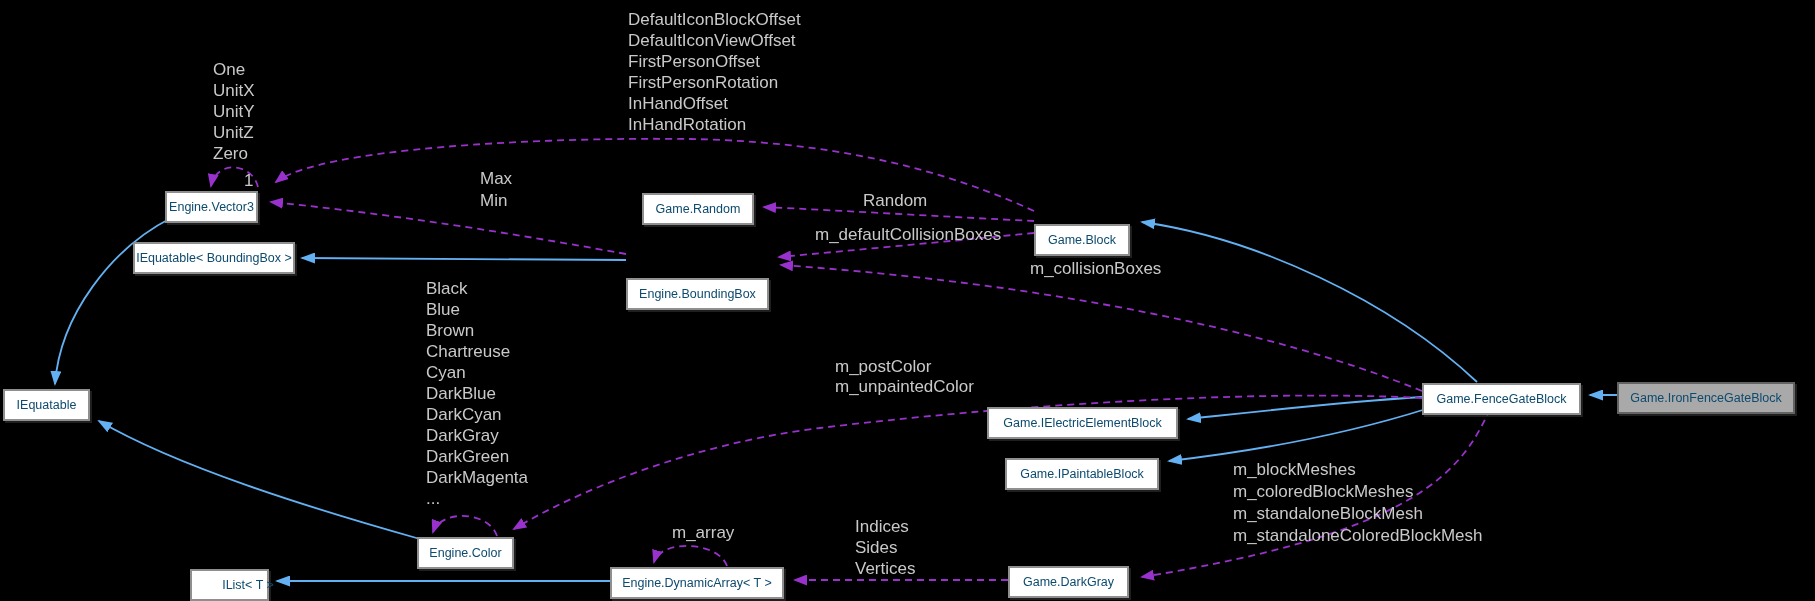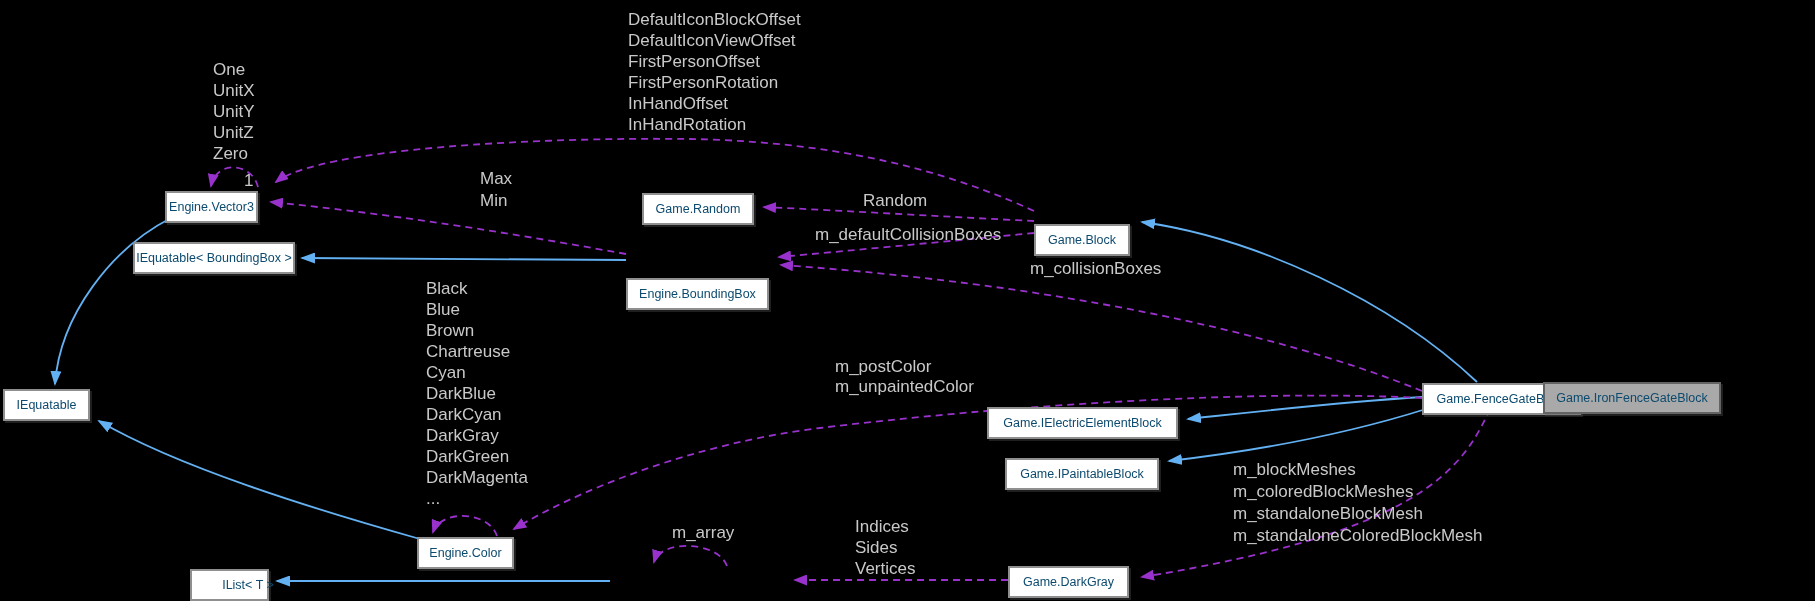--- a/index.html
+++ b/index.html
@@ -78,25 +78,26 @@
     </g>
   </svg>
 
   <div class="node" style="left:165px;top:191px;width:93px;">Engine.Vector3</div>
   <div class="node" style="left:133px;top:242px;width:162px;">IEquatable&lt; BoundingBox &gt;</div>
   <div class="node" style="left:642px;top:193px;width:112px;">Game.Random</div>
   <div class="node" style="left:626px;top:247px;width:143px;margin-top:31px;">Engine.BoundingBox</div>
   <div class="node" style="left:1034px;top:224px;width:96px;">Game.Block</div>
   <div class="node" style="left:3px;top:389px;width:87px;">IEquatable</div>
   <div class="node" style="left:1422px;top:383px;width:159px;">Game.FenceGateBlock</div>
-  <div class="node gray" style="left:1543px;top:382px;width:178px;text-align:center;">Game.IronFenceGateBlock</div>
+  <div class="node gray" style="left:1617px;top:382px;width:178px;text-align:center;">Game.IronFenceGateBlock</div>
   <div class="node" style="left:987px;top:407px;width:191px;">Game.IElectricElementBlock</div>
   <div class="node" style="left:1005px;top:458px;width:154px;">Game.IPaintableBlock</div>
   <div class="node" style="left:417px;top:537px;width:97px;">Engine.Color</div>
   <div class="node" style="left:190px;top:569px;width:79px;padding-left:37px;">IList&lt; T &gt;</div>
+  <div class="node" style="left:610px;top:567px;width:174px;">Engine.DynamicArray&lt; T &gt;</div>
   <div class="node" style="left:1008px;top:566px;width:121px;">Game.DarkGray</div>
 
   <div class="elabel" style="left:213px;top:59px;">One
 UnitX
 UnitY
 UnitZ
 Zero</div>
   <div class="elabel" style="left:244px;top:170px;">1</div>
   <div class="elabel" style="left:628px;top:9px;">DefaultIconBlockOffset
 DefaultIconViewOffset

